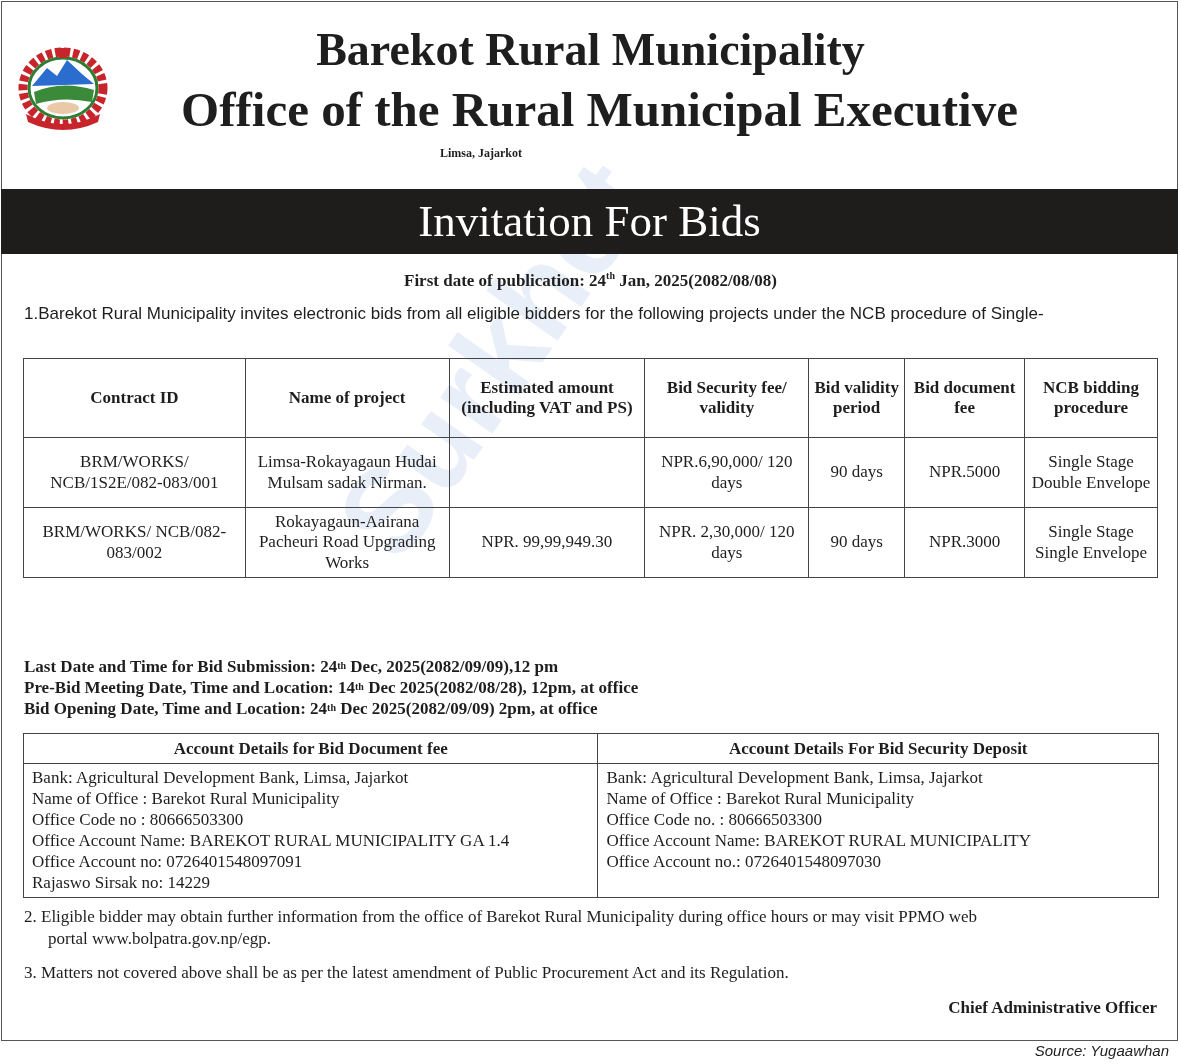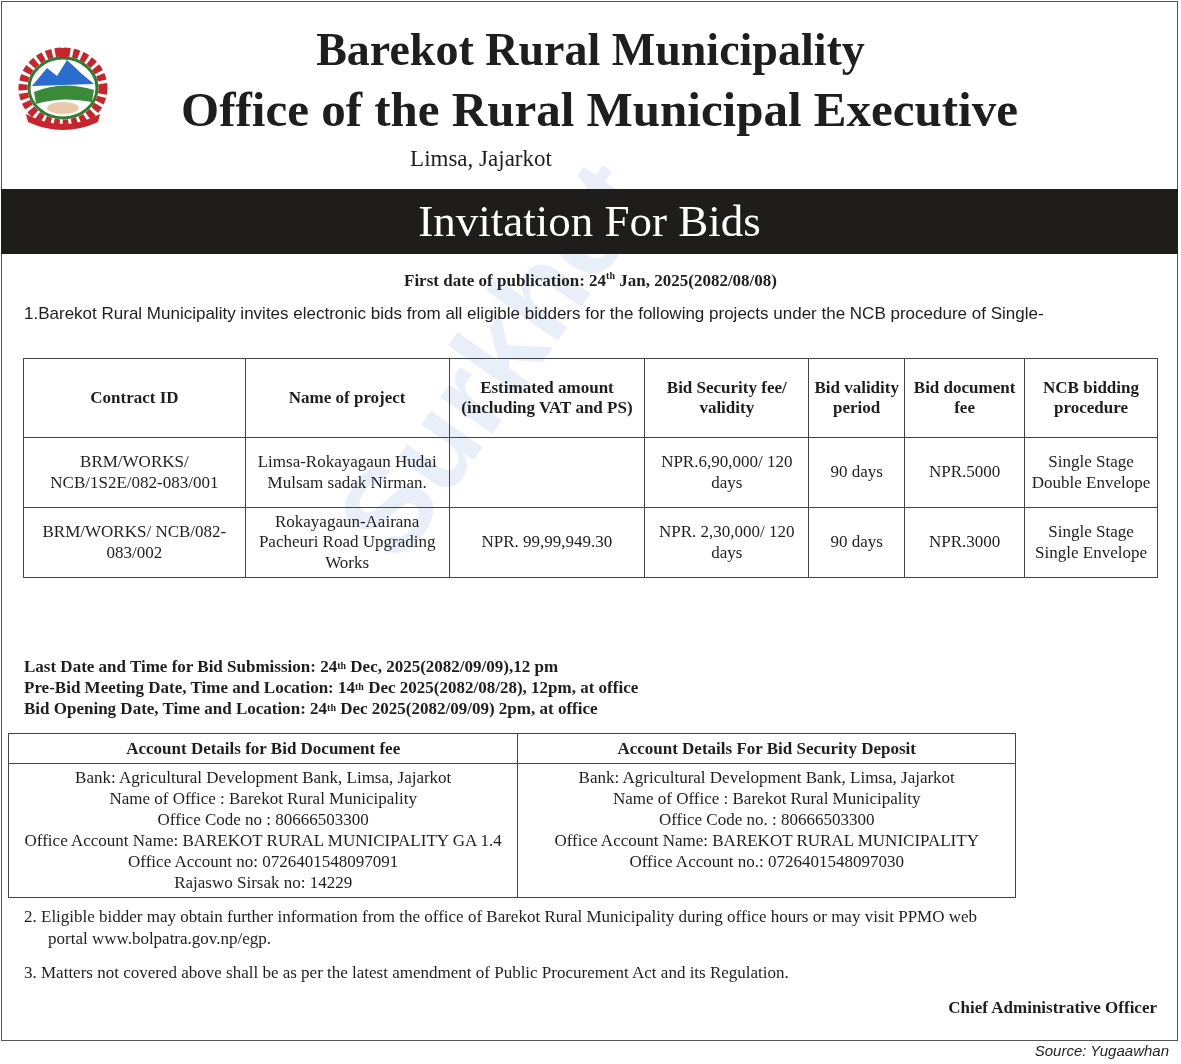--- a/index.html
+++ b/index.html
@@ -1,35 +1,35 @@
 <!DOCTYPE html>
 <html><head>
 <meta charset="utf-8">
 <style>
   html, body { margin: 0; padding: 0; background: #ffffff; }
   body { width: 1181px; height: 1064px; position: relative; overflow: hidden; font-family: "Liberation Serif", "DejaVu Serif", serif; color: #1e1e1e; }
   .page { position: absolute; left: 1px; top: 1px; width: 1177px; height: 1040px; border: 1px solid #555; box-sizing: border-box; background: #fff; }
   .emblem { position: absolute; left: 12px; top: 46px; width: 103px; height: 88px; }
   .title1 { position: absolute; left: 0; width: 1181px; top: 24px; text-align: center; font-size: 46px; font-weight: bold; line-height: 52px; }
   .title2 { position: absolute; left: 0; width: 1181px; top: 82px; text-align: center; font-size: 49px; font-weight: bold; line-height: 56px; padding-left: 9px; }
-  .location { position: absolute; left: 0; width: 962px; top: 146px; text-align: center; font-size: 23px; font-weight: normal; }
+  .location { position: absolute; left: 0; width: 962px; top: 146px; text-align: center; font-size: 12px; font-weight: bold; }
   .banner { position: absolute; left: 1px; top: 189px; width: 1177px; height: 65px; background: #1f1c1c; color: #fff; text-align: center; font-size: 45px; font-weight: normal; line-height: 64px; }
   .pubdate { position: absolute; left: 0; width: 1181px; top: 271px; text-align: center; font-size: 17px; font-weight: bold; }
   sup { font-size: 10px; vertical-align: top; position: relative; top: -1px; }
   .para1 { position: absolute; left: 24px; top: 303px; width: 1140px; font-size: 17px; line-height: 21px; font-family: Liberation Sans, sans-serif; }
   .para1 .l2 { padding-left: 19px; display: block; }
   table.bids { position: absolute; left: 23px; top: 358px; width: 1135px; border-collapse: collapse; font-size: 17px; }
   table.bids th, table.bids td { border: 1.5px solid #444; text-align: center; vertical-align: middle; padding: 0 4px; line-height: 20.5px; }
   table.bids th { font-weight: bold; height: 78px; font-size: 17px; }
   table.bids td { height: 69px; }
   .dates { position: absolute; left: 24px; top: 656px; font-size: 17px; line-height: 21px; font-weight: bold; }
-  table.acct { position: absolute; left: 8px; top: 733px; width: 1008px; border-collapse: collapse; font-size: 17px; }
+  table.acct { position: absolute; left: 23px; top: 733px; width: 1136px; border-collapse: collapse; font-size: 17px; }
   table.acct th, table.acct td { border: 1.5px solid #444; }
   table.acct th { font-weight: bold; height: 27px; text-align: center; }
-  table.acct td { vertical-align: top; padding: 3px 8px 4px 8px; line-height: 21px; height: 127px; box-sizing: border-box; text-align: center; }
+  table.acct td { vertical-align: top; padding: 3px 8px 4px 8px; line-height: 21px; height: 127px; box-sizing: border-box; }
   .para2 { position: absolute; left: 24px; top: 906px; width: 1140px; font-size: 17px; line-height: 22px; }
   .para2 .l2 { padding-left: 24px; display: block; }
   .para2 a { color: #1e1e1e; }
   .para3 { position: absolute; left: 24px; top: 963px; font-size: 17px; }
   .signature { position: absolute; right: 24px; top: 998px; font-size: 17px; font-weight: bold; }
   .source { position: absolute; right: 12px; top: 1042px; font-size: 15px; font-style: italic; font-family: "Liberation Sans", sans-serif; }
   .watermark { position: absolute; left: 270px; top: 290px; font-size: 120px; font-weight: bold; color: rgba(70,120,200,0.12); transform: rotate(-55deg); font-family: "Liberation Sans", sans-serif; pointer-events: none; }
 </style>
 </head>
 <body>

